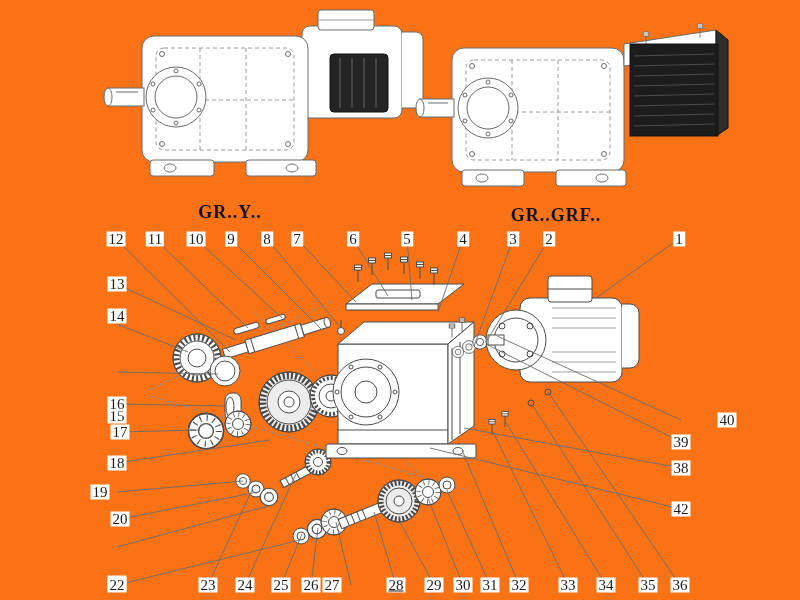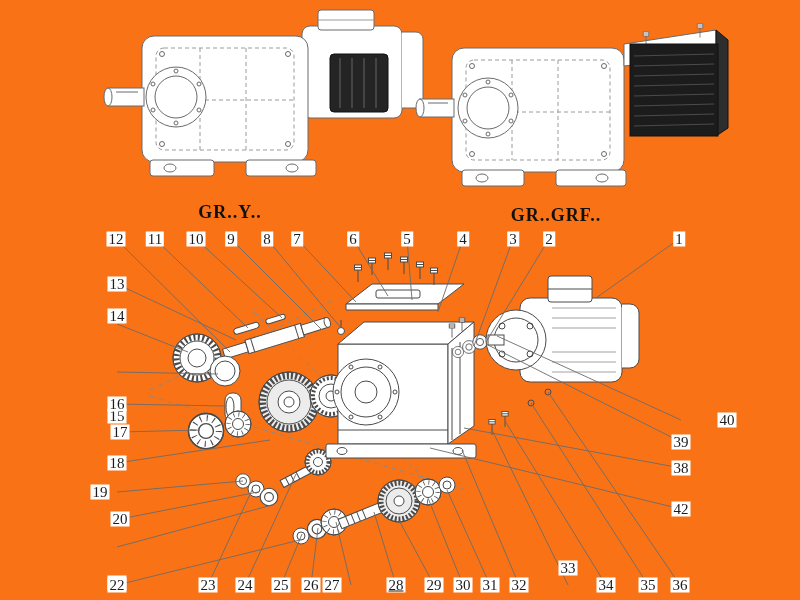--- a/index.html
+++ b/index.html
@@ -358,21 +358,21 @@
       <span class="callout" style="left: 208px; top: 585px;">23</span>
       <span class="callout" style="left: 245px; top: 585px;">24</span>
       <span class="callout" style="left: 281px; top: 585px;">25</span>
       <span class="callout" style="left: 311px; top: 585px;">26</span>
       <span class="callout" style="left: 332px; top: 585px;">27</span>
       <span class="callout" style="left: 396px; top: 585px; text-decoration: underline;">28</span>
       <span class="callout" style="left: 434px; top: 585px;">29</span>
       <span class="callout" style="left: 463px; top: 585px;">30</span>
       <span class="callout" style="left: 490px; top: 585px;">31</span>
       <span class="callout" style="left: 519px; top: 585px;">32</span>
-      <span class="callout" style="left: 568px; top: 568px;">33</span>
+      <span class="callout" style="left: 568px; top: 585px;">33</span>
       <span class="callout" style="left: 606px; top: 585px;">34</span>
       <span class="callout" style="left: 648px; top: 585px;">35</span>
       <span class="callout" style="left: 680px; top: 585px;">36</span>
       <span class="callout" style="left: 681px; top: 509px;">42</span>
       <span class="callout" style="left: 681px; top: 468px;">38</span>
       <span class="callout" style="left: 681px; top: 442px;">39</span>
       <span class="callout" style="left: 681px; top: 420px; margin-left: 46px;">40</span>
     </div>
 
 </div>

